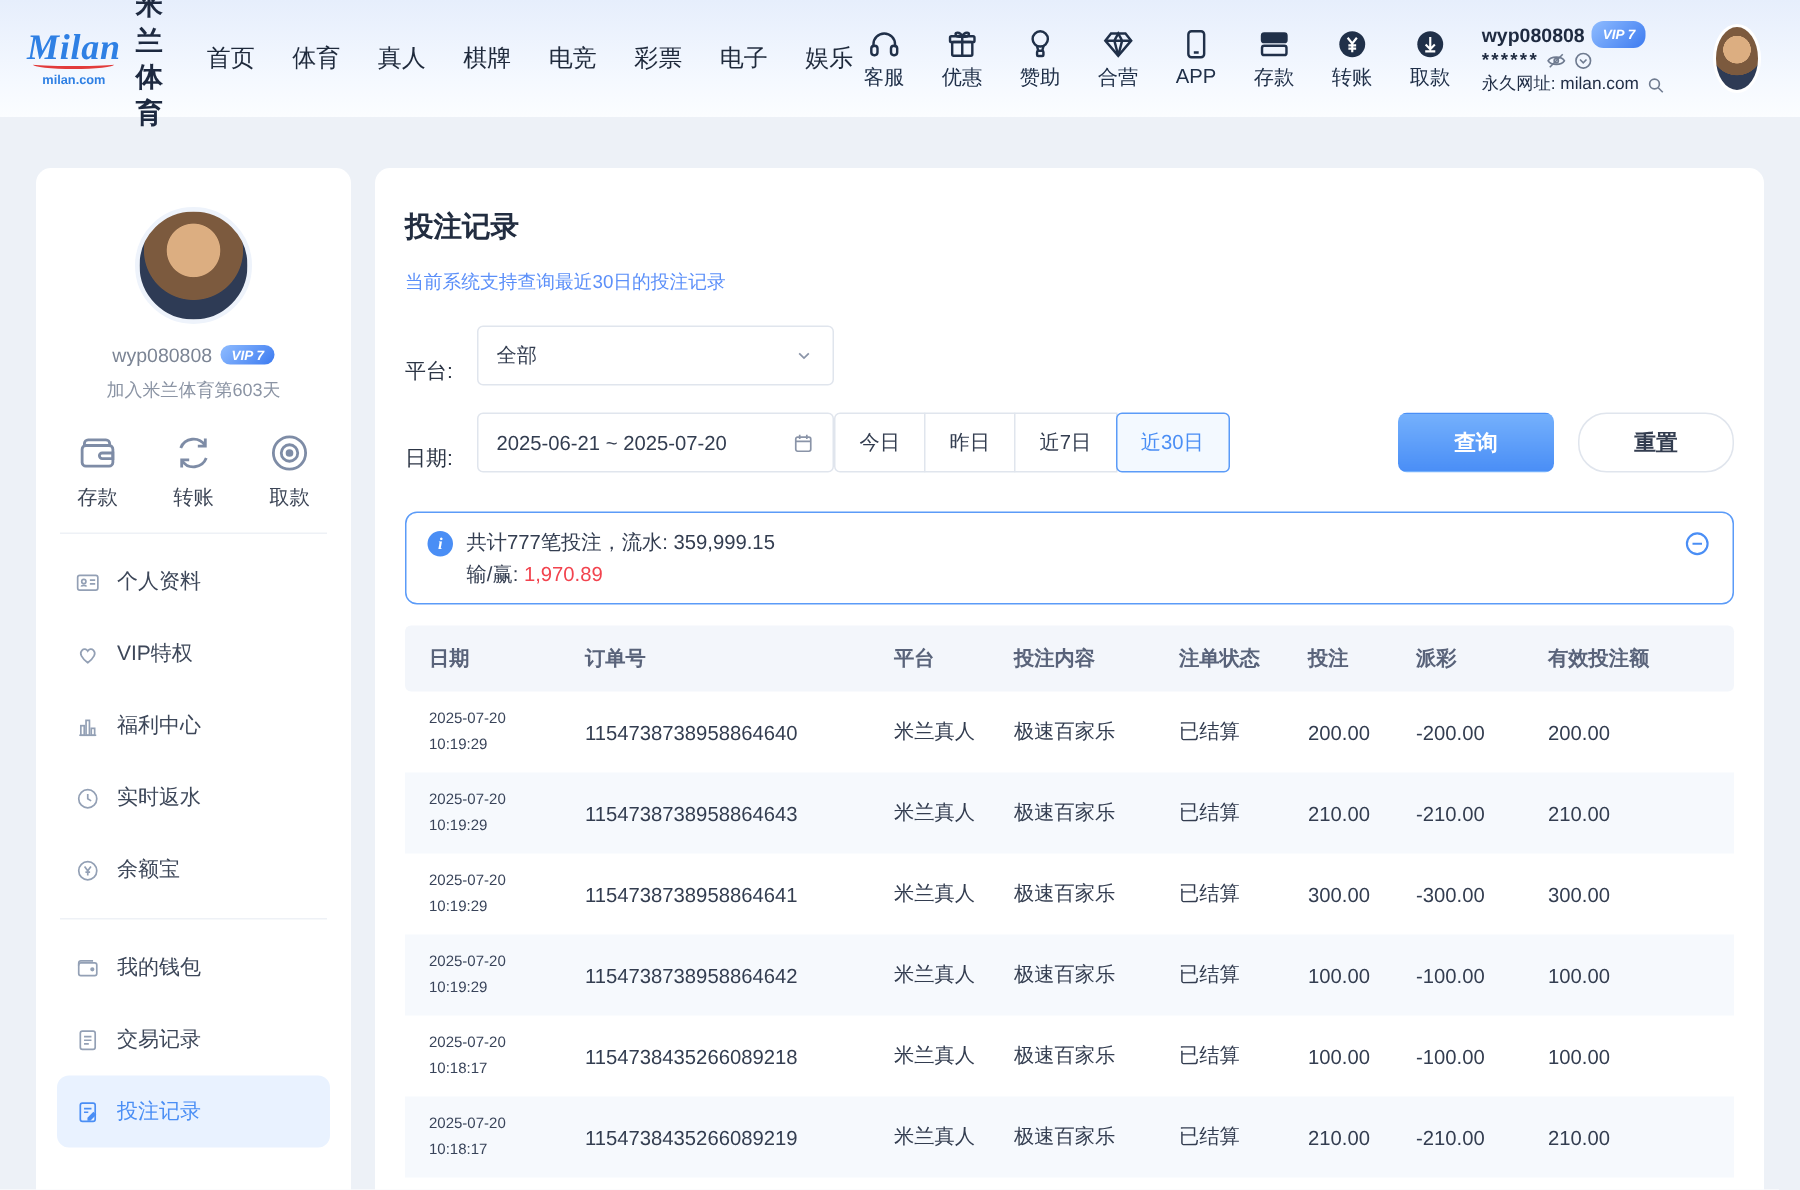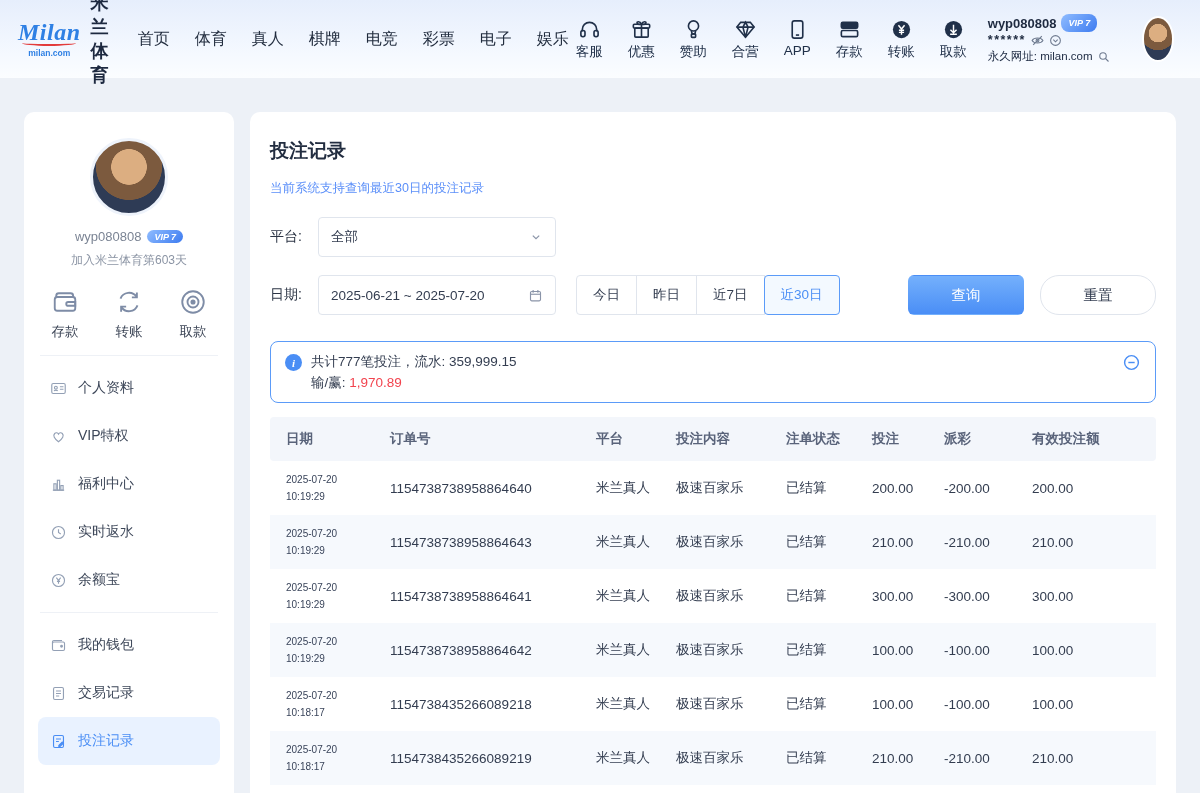--- a/index.html
+++ b/index.html
@@ -57,37 +57,37 @@
   .menu-item { display:flex; align-items:center; gap:11px; padding:15px 12px; border-radius:8px;
     color:#3d4759; font-size:14px; cursor:pointer; }
   .menu-item .mic { color:#93a0b5; }
   .menu-item.active { background:#e9f2ff; color:#4a8ef5; }
   .menu-item.active .mic { color:#4a8ef5; }
 
   
   .content { flex:1; background:#fff; border-radius:10px; padding:26px 20px; height:750px; overflow:hidden; }
   .page-title { font-size:19px; font-weight:700; color:#222d40; }
   .subtitle { margin-top:16px; font-size:12.5px; color:#5b8ff9; }
-  .frow { display:flex; align-items:center; }
+  .frow { display:flex; align-items:flex-end; }
   .frow.platform { margin-top:20px; }
   .frow.date { margin-top:18px; }
   .flabel { width:48px; font-size:14px; color:#2c3545; }
   .select-box,.date-box { width:238px; height:40px; border:1px solid #e0e5ed; border-radius:4px;
     display:flex; align-items:center; justify-content:space-between; padding:0 12px; background:#fff; cursor:pointer; }
   .select-box .val,.date-box .val { font-size:13.5px; color:#333d50; }
   .chev,.cal { color:#8a94a8; }
-  .seg { display:flex; margin-left:20px; }
+  .seg { display:flex; }
   .seg-btn { height:40px; padding:0 16px; background:#fff; border:1px solid #e0e5ed; margin-left:-1px;
     font-size:13.5px; color:#333d50; display:flex; align-items:center; cursor:pointer; position:relative; }
   .seg-btn:first-child { border-radius:4px 0 0 4px; margin-left:0; }
   .seg-btn:last-child { border-radius:0 4px 4px 0; }
   .seg-btn.active { border-color:#5b9bf8; color:#4a8ef5; background:#f3f9ff; z-index:2; border-radius:4px; }
   .btns { margin-left:auto; display:flex; gap:16px; }
-  .btn { width:116px; height:40px; border-radius:6px; font-size:14.5px; display:flex; align-items:center;
-    justify-content:center; cursor:pointer; border:1px solid transparent; }
+  .btn { width:104px; height:40px; border-radius:6px; font-size:14.5px; display:flex; align-items:center;
+    justify-content:center; cursor:pointer; border:1px solid transparent;font-weight:bold; }
   .btn.primary { background:linear-gradient(180deg,#74b0fc,#4a8ef6); color:#fff; }
   .btn.ghost { background:#fff; border-color:#e0e5ed; color:#333d50;border-radius:19px; }
 
   .summary { margin-top:26px; border:1px solid #5b9bf8; border-radius:8px; padding:9px 14px;
     display:flex; align-items:flex-start; }
   .info-dot { width:17px; height:17px; border-radius:50%; background:#4a8ef5; color:#fff; font-size:11px;
     font-weight:700; display:flex; align-items:center; justify-content:center; margin-top:3px;
     font-family:"Liberation Serif","DejaVu Serif",serif; font-style:italic; flex:0 0 auto; }
   .summary-text { margin-left:9px; font-size:13.5px; color:#333d50; line-height:21px; }
   .loss { color:#f2434e; }

